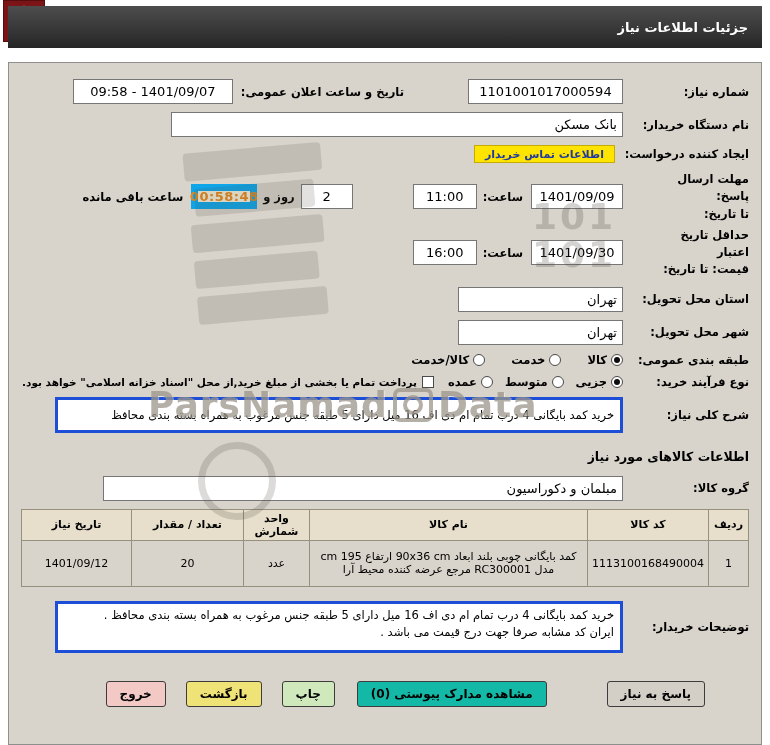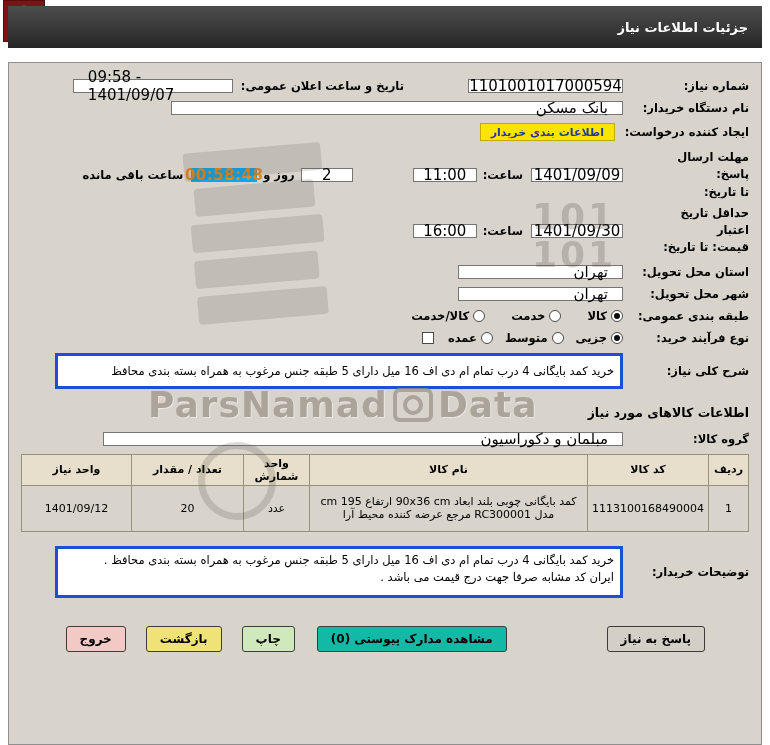--- a/index.html
+++ b/index.html
@@ -40,22 +40,22 @@
     z-index: 2;
   }
 
   .frow { display: flex; align-items: center; margin-bottom: 8px; position: relative; }
   .flabel { width: 126px; min-width: 126px; font-size: 11.5px; font-weight: bold; color: #000; }
   .flabel.auto { width: auto; min-width: 0; }
   .flabel.two { line-height: 1.5; padding-left: 27px; }
   .plain { font-size: 11.5px; font-weight: bold; }
 
   .box {
-    background: #fff; border: 1px solid #767676; height: 14px;
-    font-size: 15px; display: flex; align-items: center; padding: 0 14px;
+    background: #fff; border: 1px solid #767676; height: 25px;
+    font-size: 13px; display: flex; align-items: center; padding: 0 5px;
     color: #000;
   }
   .box.center { justify-content: center; }
   .ltr { direction: ltr; unicode-bidi: isolate; }
 
   .contact-link {
     background: #ffe400; border: 1px solid #c4ad00; color: #203a9e;
     font-weight: bold; font-size: 11px; height: 18px;
     display: flex; align-items: center; padding: 0 10px;
     margin-right: 8px; cursor: pointer;
@@ -98,21 +98,21 @@
     padding: 4px 4px; height: 46px;
   }
 
   .btnrow { display: flex; align-items: center; margin-top: 28px; padding-right: 44px; }
   .btn {
     height: 22px; border: 1px solid #3c3c3c; border-radius: 3px;
     font-size: 12px; font-weight: bold; display: flex; align-items: center;
     justify-content: center; padding: 12px 13px; cursor: pointer; white-space: nowrap;
     font-family: "DejaVu Sans", sans-serif; color: #000;
   }
-  .btn-respond { background: #d3cfc6; margin-left: 100px; }
+  .btn-respond { background: #d3cfc6; margin-left: 60px; }
   .btn-attach  { background: #14b8a6; margin-left: 22px; }
   .btn-print   { background: #cfe9bd; margin-left: 20px; }
   .btn-back    { background: #efe277; margin-left: 20px; }
   .btn-exit    { background: #f2c9c5; }
 
   
   .wm { position: absolute; pointer-events: none; z-index: 3; }
   .wm-brand {
     top: 384px; left: 148px; display: flex; align-items: center;
     direction: ltr; color: #9b958a; font-weight: bold; font-size: 36px;
@@ -156,21 +156,21 @@
     <div class="box center ltr" style="width:160px;margin-right:8px">09:58 - 1401/09/07</div>
   </div>
 
   <div class="frow">
     <span class="flabel">نام دستگاه خریدار:</span>
     <div class="box" style="width:452px">بانک مسکن</div>
   </div>
 
   <div class="frow">
     <span class="flabel">ایجاد کننده درخواست:</span>
-    <div class="contact-link">اطلاعات بندی خریدار</div>
+    <div class="contact-link">اطلاعات تماس خریدار</div>
   </div>
 
   <div class="frow" style="margin-bottom:4px">
     <span class="flabel two">
       <span>مهلت ارسال پاسخ:</span><br>
       <span>تا تاریخ:</span>
     </span>
     <div class="box center ltr" style="width:92px">1401/09/09</div>
     <span class="plain" style="margin-right:8px">ساعت:</span>
     <div class="box center ltr" style="width:64px;margin-right:6px">11:00</div>
@@ -224,20 +224,21 @@
     </span>
     <span class="opt tight">
       <span class="radio"></span>
       <span class="optlabel">متوسط</span>
     </span>
     <span class="opt tight" style="margin-left:14px">
       <span class="radio"></span>
       <span class="optlabel">عمده</span>
     </span>
     <span class="checkbox"></span>
+    <span class="cbtext">پرداخت تمام یا بخشی از مبلغ خرید,از محل "اسناد خزانه اسلامی" خواهد بود.</span>
   </div>
 
   <div class="frow" style="margin-top:8px">
     <span class="flabel">شرح کلی نیاز:</span>
     <div class="textarea mid">خرید کمد بایگانی 4 درب تمام ام دی اف 16 میل دارای 5 طبقه جنس مرغوب به همراه بسته بندی محافظ</div>
   </div>
 
   <div class="section-title">اطلاعات کالاهای مورد نیاز</div>
 
   <div class="frow">
@@ -246,21 +247,21 @@
   </div>
 
   <table class="goods">
     <thead>
       <tr>
         <th style="width:40px">ردیف</th>
         <th style="width:112px">کد کالا</th>
         <th style="width:278px">نام کالا</th>
         <th style="width:66px">واحد شمارش</th>
         <th style="width:112px">تعداد / مقدار</th>
-        <th>واحد نیاز</th>
+        <th>تاریخ نیاز</th>
       </tr>
     </thead>
     <tbody>
       <tr>
         <td>1</td>
         <td class="ltr">1113100168490004</td>
         <td>کمد بایگانی چوبی بلند ابعاد 90x36 cm ارتفاع cm 195 مدل RC300001 مرجع عرضه کننده محیط آرا</td>
         <td>عدد</td>
         <td>20</td>
         <td class="ltr">1401/09/12</td>

